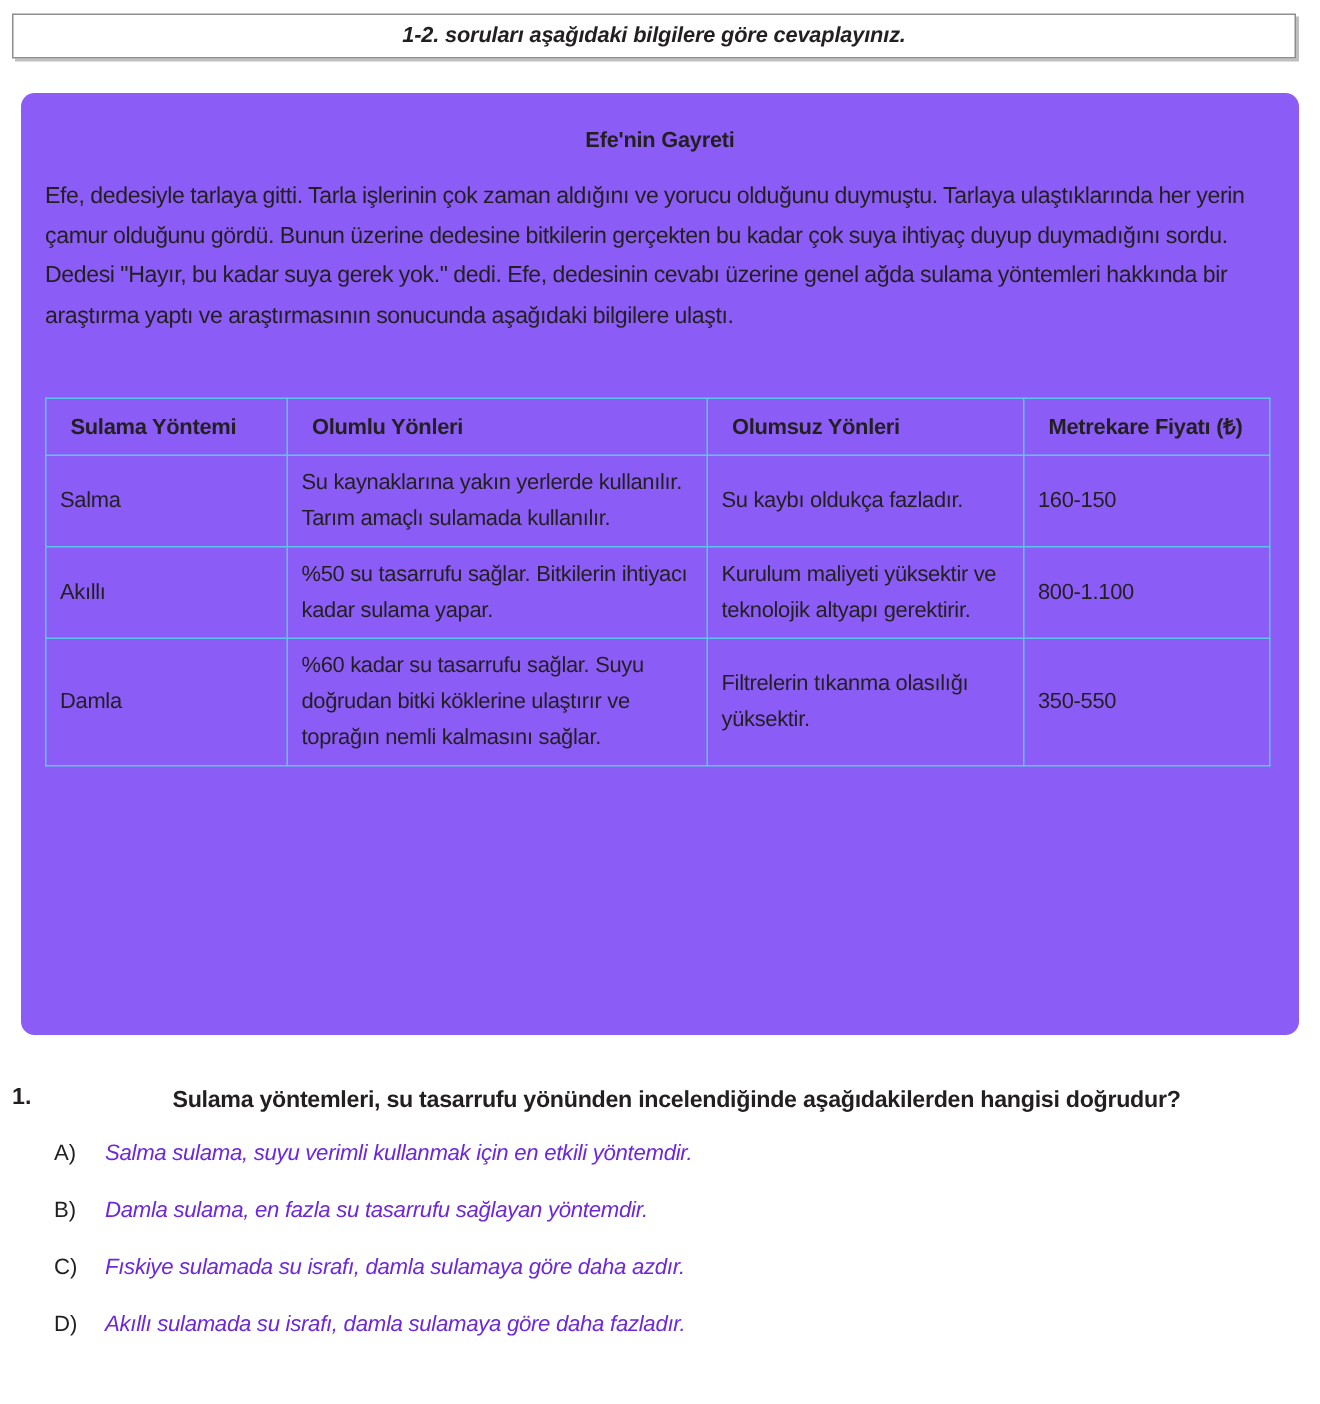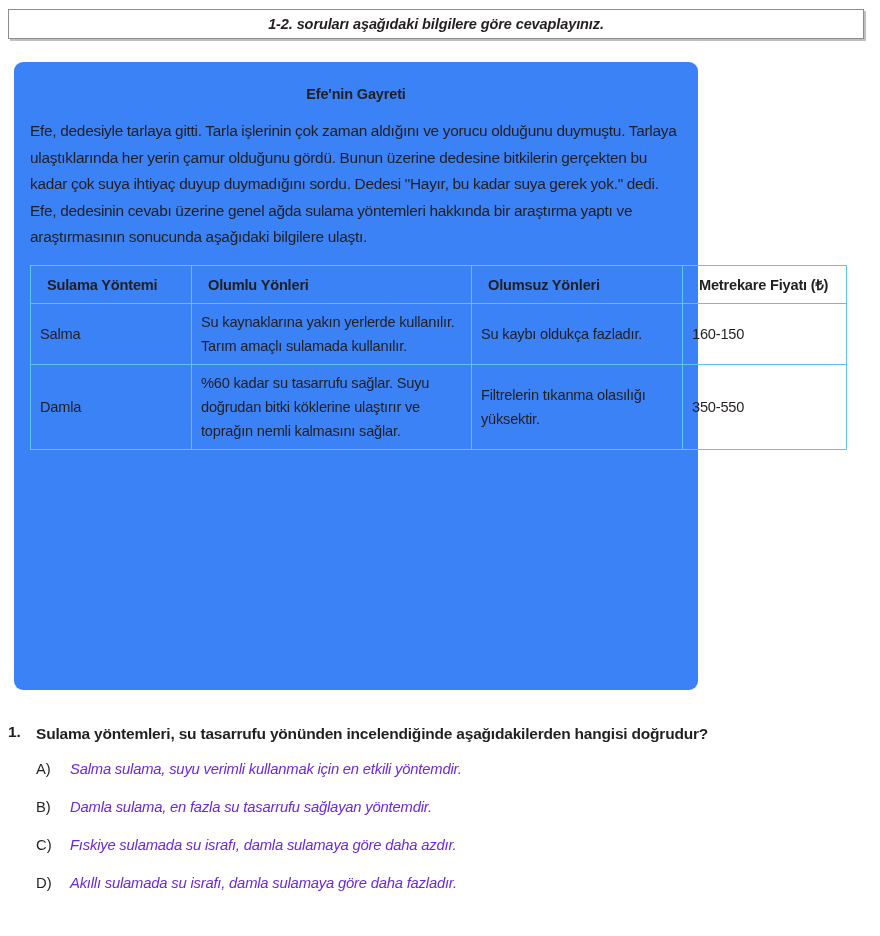--- a/index.html
+++ b/index.html
@@ -37,23 +37,23 @@
     font-style: italic;
     color: #231f20;
     letter-spacing: -0.1px;
   }
 
   
   .green-panel {
     position: absolute;
     left: 14px;
     top: 62px;
-    width: 684px;
+    width: 852px;
     height: 628px;
-    background: #3b82f6;
+    background: #8b5cf6;
     border-radius: 9px;
     box-sizing: border-box;
     padding: 0;
   }
 
   .passage-title {
     text-align: center;
     font-size: 14.5px;
     font-weight: bold;
     color: #231f20;
@@ -127,20 +127,21 @@
     color: #231f20;
     box-sizing: border-box;
   }
   .question-body { flex: 1; padding-right: 14px; }
   .question-text {
     font-size: 15.5px;
     font-weight: bold;
     line-height: 22px;
     color: #231f20;
     letter-spacing: -0.2px;
+    text-align: center;
   }
   .question-code {
     font-size: 14.5px;
     font-weight: normal;
     line-height: 23px;
     color: #231f20;
     margin-top: 2px;
     letter-spacing: -0.1px;
   }
 
@@ -198,20 +199,26 @@
       </tr>
     </thead>
     <tbody>
       <tr>
         <td class="cell-method">Salma</td>
         <td class="cell-pros">Su kaynaklarına yakın yerlerde kullanılır. Tarım amaçlı sulamada kullanılır.</td>
         <td class="cell-cons">Su kaybı oldukça fazladır.</td>
         <td class="cell-price">160-150</td>
       </tr>
       <tr>
+        <td class="cell-method">Akıllı</td>
+        <td class="cell-pros">%50 su tasarrufu sağlar. Bitkilerin ihtiyacı kadar sulama yapar.</td>
+        <td class="cell-cons">Kurulum maliyeti yüksektir ve teknolojik altyapı gerektirir.</td>
+        <td class="cell-price">800-1.100</td>
+      </tr>
+      <tr>
         <td class="cell-method">Damla</td>
         <td class="cell-pros">%60 kadar su tasarrufu sağlar. Suyu doğrudan bitki köklerine ulaştırır ve toprağın nemli kalmasını sağlar.</td>
         <td class="cell-cons">Filtrelerin tıkanma olasılığı yüksektir.</td>
         <td class="cell-price">350-550</td>
       </tr>
     </tbody>
   </table>
 
 </div>
 

